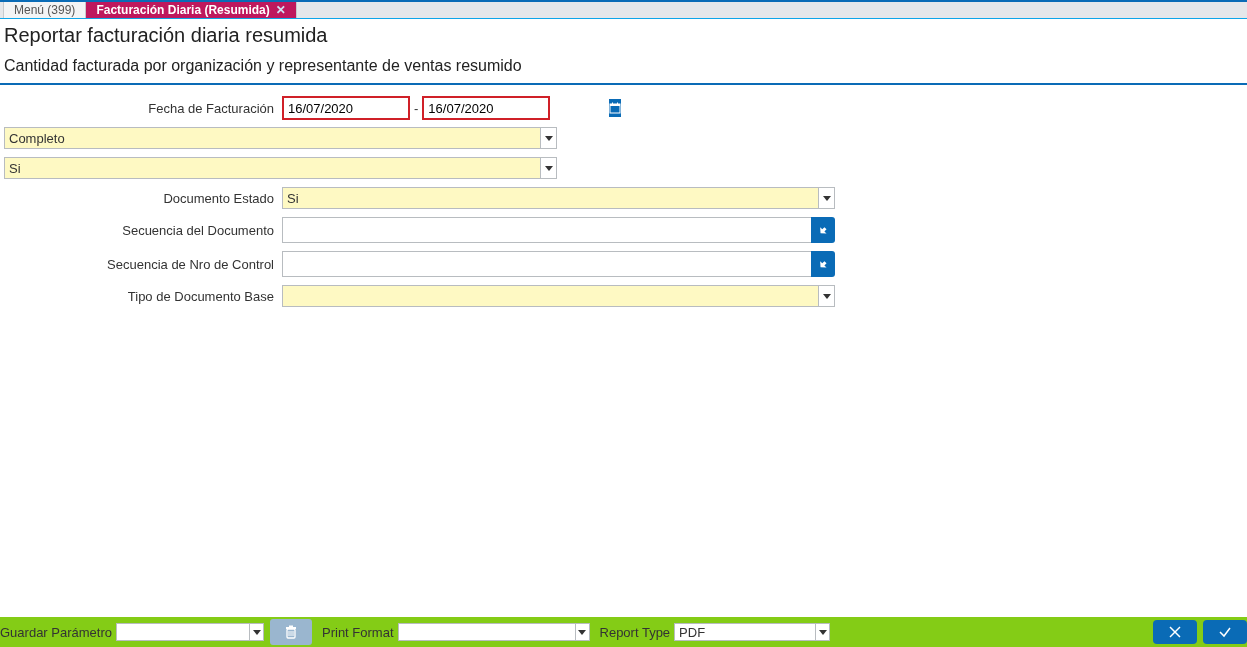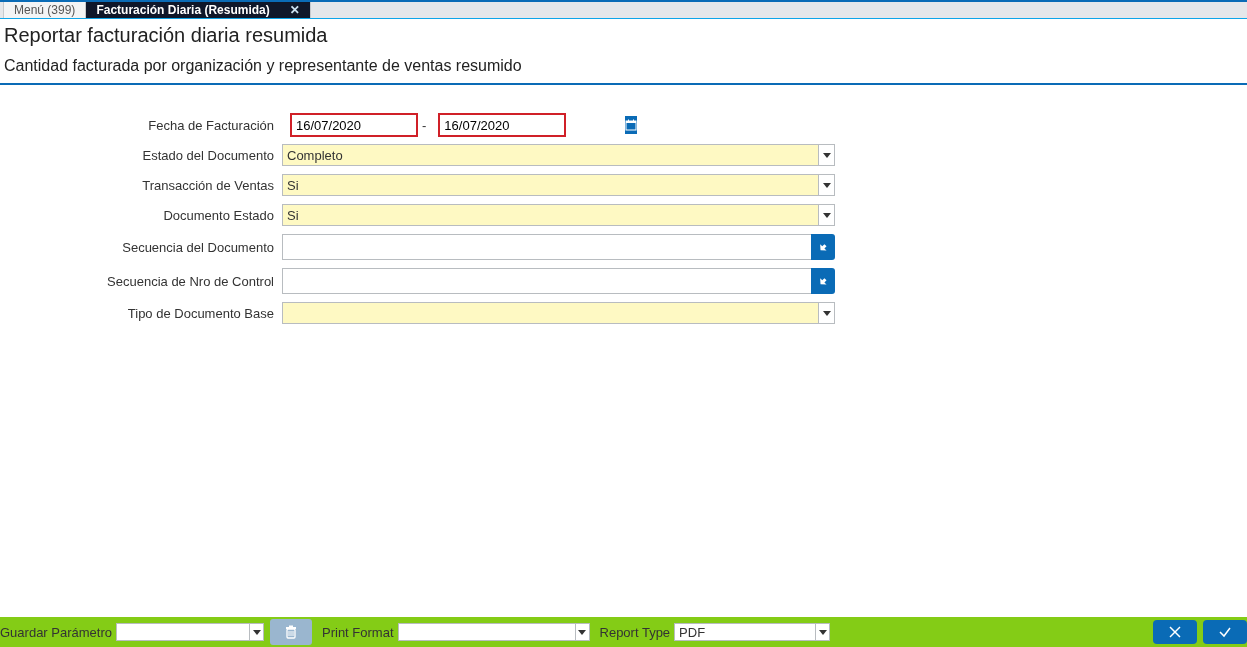--- a/index.html
+++ b/index.html
@@ -1,29 +1,29 @@
 <!DOCTYPE html>
 <html><head>
 <meta charset="utf-8">
 <style>
   * { box-sizing: border-box; margin: 0; padding: 0; }
   html, body { width: 1247px; height: 647px; font-family: Arial, Helvetica, sans-serif; font-size: 13px; color: #333; background: #fff; overflow: hidden; }
   .topbar { height: 19px; background: #e5e7ea; border-top: 2px solid #0a6bb6; border-bottom: 1px solid #0ea5e9; display: flex; align-items: stretch; }
   .tab { display: flex; align-items: center; padding: 0 10px; font-size: 12px; border-right: 1px solid #c7cacd; white-space: nowrap; }
   .tab.inactive { background: #f3f4f5; color: #555; border-left: 1px solid #c7cacd; margin-left: 3px;}
-  .tab.active { background: #0f172a; color: #fff; font-weight: bold; gap: 14px; }
+  .tab.active { background: #be185d; color: #fff; font-weight: bold; }
   .tab-close { margin-left: 6px; font-weight: bold; cursor: pointer; color: #cfe4f4; }
   .header-area { padding: 5px 12px 8px 4px; border-bottom: 2px solid #0a6bb6;}
   .page-title { font-size: 20px; font-weight: normal; color: #222; margin-bottom: 10px; }
   .page-subtitle { font-size: 16px; color: #222; }
-  .form-area { padding: 25px 4px 0 4px; }
+  .form-area { padding: 8px 4px 0 4px; }
   .form-row { display: flex; align-items: center; height: 30px; }
   .form-label { width: 278px; text-align: right; padding-right: 8px; font-size: 13px; color: #333; white-space: nowrap;}
   .field-cell { display: flex; align-items: center; }
-  .date-input-wrap { display: flex; align-items: center; border: 2px solid #d02028; background: #fff; height: 24px; width: 128px; margin-left: 8px; }
+  .date-input-wrap { display: flex; align-items: center; border: 2px solid #d02028; background: #fff; height: 24px; width: 128px; }
   .date-input { flex: 1 1 auto; border: none; outline: none; font-size: 13px; padding: 0 4px; height: 100%; background: transparent; }
   .date-cal-btn { width: 18px; height: 18px; background: #0a6bb6; display: flex; align-items: center; justify-content: center; margin: 0 1px; }
   .date-cal-btn svg { display:block; }
   .dash-sep { padding: 0 4px; color: #333; }
   .select-wrap { display: flex; align-items: stretch; border: 1px solid #b8bcc0; height: 22px; width: 553px; background: #fef9c3;}
   .select-value { flex: 1 1 auto; display: flex; align-items: center; padding: 0 4px; font-size: 13px; color: #333; overflow: hidden; white-space: nowrap; }
   .select-caret { width: 16px; border-left: 1px solid #b8bcc0; display: flex; align-items: center; justify-content: center; background: #fff;}
   .caret-down { width: 0; height: 0; border-left: 4px solid transparent; border-right: 4px solid transparent; border-top: 5px solid #333; }
   .lookup-wrap { display: flex; align-items: stretch; height: 26px; width: 553px; }
   .lookup-input { flex: 1 1 auto; border: 1px solid #b8bcc0; border-right: none; padding: 0 4px; font-size: 13px; outline: none; background: #fff;}
@@ -88,33 +88,31 @@
                 <rect x="1" y="2" width="10" height="2" fill="#fff"></rect>
                 <rect x="3" y="0.5" width="1" height="2.5" fill="#fff"></rect>
                 <rect x="8" y="0.5" width="1" height="2.5" fill="#fff"></rect>
               </svg>
           </div>
         </div>
       </div>
     </div>
 
     <div class="form-row">
-      <div class="form-label">Estado del Documento</div>
       <div class="field-cell">
         <div class="select-wrap">
           <div class="select-value">Completo</div>
           <div class="select-caret">
               <div class="caret-down"></div>
             </div>
         </div>
       </div>
     </div>
 
     <div class="form-row">
-      <div class="form-label">Transacción de Ventas</div>
       <div class="field-cell">
         <div class="select-wrap">
           <div class="select-value">Si</div>
           <div class="select-caret">
               <div class="caret-down"></div>
             </div>
         </div>
       </div>
     </div>
 

